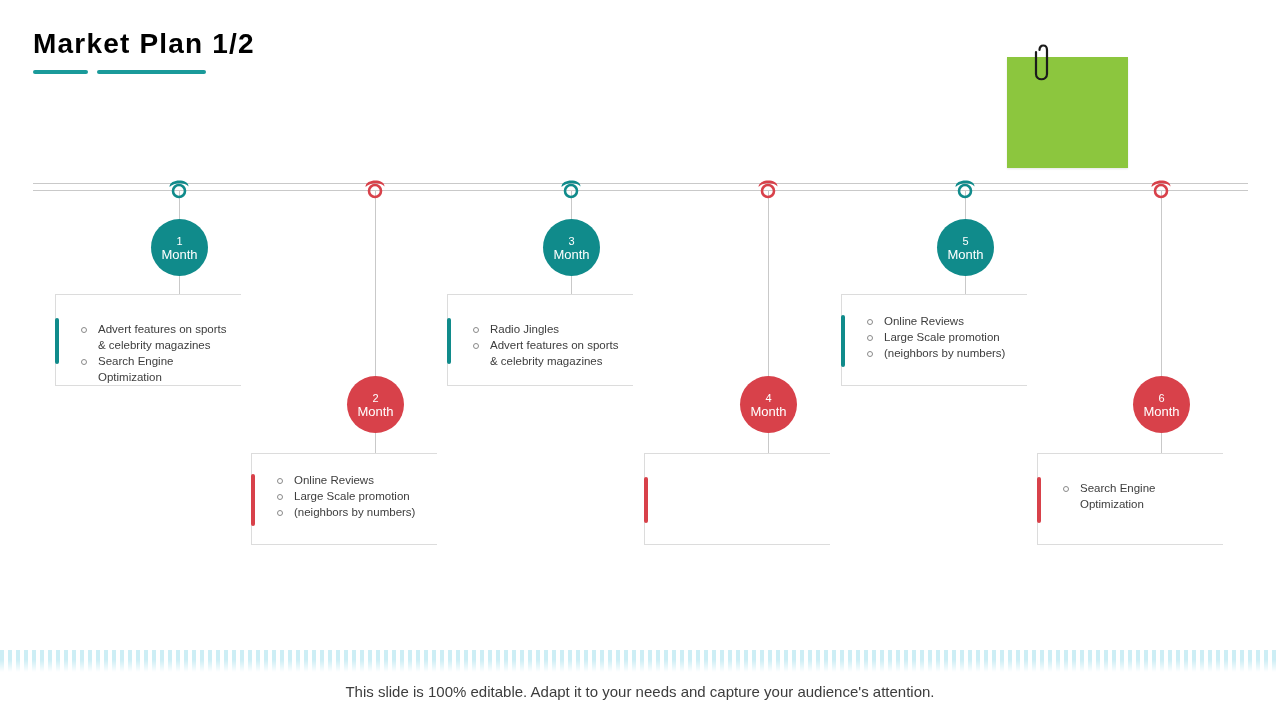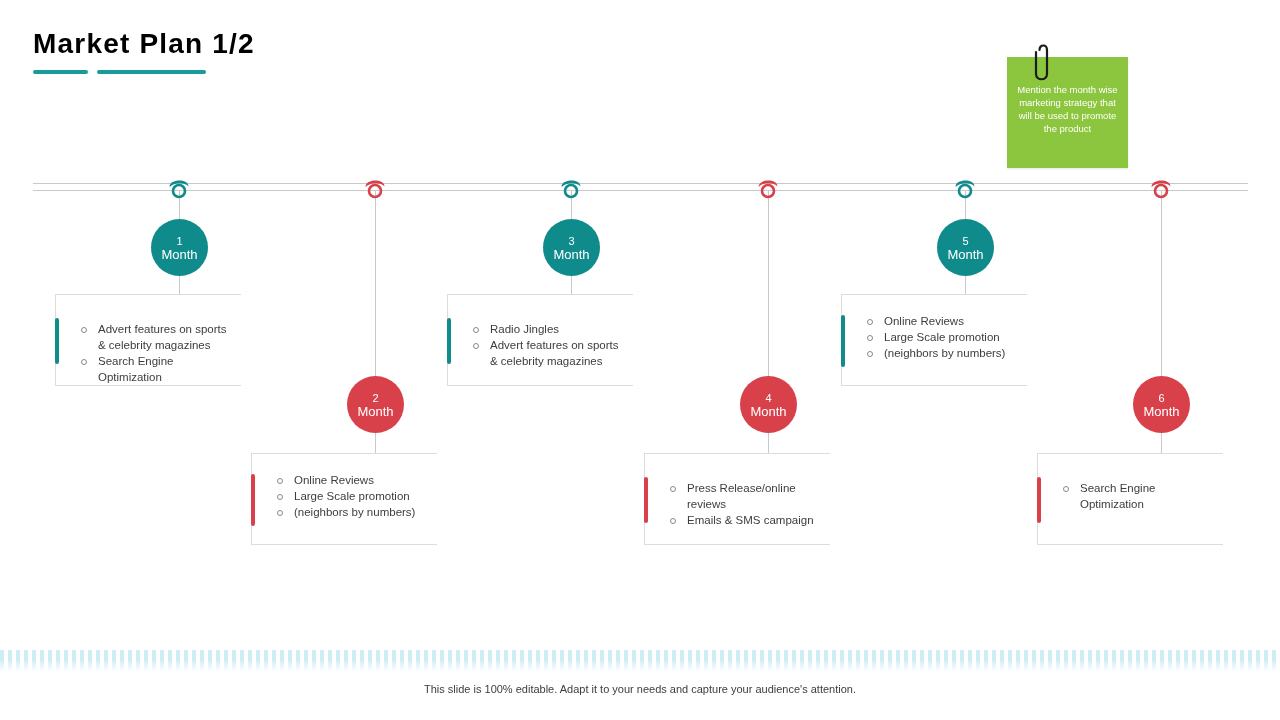--- a/index.html
+++ b/index.html
@@ -168,36 +168,35 @@
       #ffffff 4px, #ffffff 8px);
     -webkit-mask-image: linear-gradient(to bottom, rgba(0,0,0,1) 0%, rgba(0,0,0,1) 45%, rgba(0,0,0,0) 100%);
     mask-image: linear-gradient(to bottom, rgba(0,0,0,1) 0%, rgba(0,0,0,1) 45%, rgba(0,0,0,0) 100%);
   }
   .footer-text {
     position: absolute;
     left: 0;
     top: 683px;
     width: 1280px;
     text-align: center;
-    font-size: 11px;
+    font-size: 15px;
     color: #3d3d3d;
   }
 </style>
 </head>
 <body>
 
 <div class="slide-title">Market Plan 1/2</div>
 <div class="title-rule-a"></div>
 <div class="title-rule-b"></div>
 
 <div class="sticky">
   <svg class="paperclip" viewBox="0 0 22 46">
     <path d="M7.5 10 C7.5 4 15 4 15 10 L15 34 C15 41 4 41 4 34 L4 12" fill="none" stroke="#1b1b1b" stroke-width="2.2" stroke-linecap="round"></path>
   </svg>
-  <div class="sticky-text">Mention the month wise marketing strategy that will be used to promote the product</div>
 </div>
 
 <div class="rail rail-top"></div>
 <div class="rail rail-bot"></div>
 
 <div id="nodes-layer">
     <div class="node">
       <div class="drop-line" style="left: 179px; top: 190px; height: 104px;"></div>
       <svg class="pin" viewBox="0 0 26 26" style="left: 166px; top: 175px;">
         <path d="M3.5 12 C3.5 3.5 22.5 3.5 22.5 11.5 C19 7 8 7 3.5 12 Z" fill="#108b8b"></path>
@@ -257,24 +256,20 @@
       <svg class="pin" viewBox="0 0 26 26" style="left: 755px; top: 175px;">
         <path d="M3.5 12 C3.5 3.5 22.5 3.5 22.5 11.5 C19 7 8 7 3.5 12 Z" fill="#d8414a"></path>
         <circle cx="13" cy="16" r="6" fill="none" stroke="#d8414a" stroke-width="2.6"></circle>
       </svg>
       <div class="month-circle" style="left: 740px; top: 376px; background: rgb(216, 65, 74);">
         <div class="month-num">4</div>
         <div class="month-label">Month</div>
       </div>
       <div class="content-box" style="left: 644px; top: 453px; width: 186px; height: 92px;">
         <div class="accent-bar" style="background: rgb(216, 65, 74); top: 23px; height: 46px;"></div>
-        <ul class="bullets" style="top: 26px;">
-          <li>Press Release/online reviews</li>
-          <li>Emails &amp; SMS campaign</li>
-        </ul>
       </div>
     </div>
     <div class="node">
       <div class="drop-line" style="left: 965px; top: 190px; height: 104px;"></div>
       <svg class="pin" viewBox="0 0 26 26" style="left: 952px; top: 175px;">
         <path d="M3.5 12 C3.5 3.5 22.5 3.5 22.5 11.5 C19 7 8 7 3.5 12 Z" fill="#108b8b"></path>
         <circle cx="13" cy="16" r="6" fill="none" stroke="#108b8b" stroke-width="2.6"></circle>
       </svg>
       <div class="month-circle" style="left: 937px; top: 219px; background: rgb(16, 139, 139);">
         <div class="month-num">5</div>

